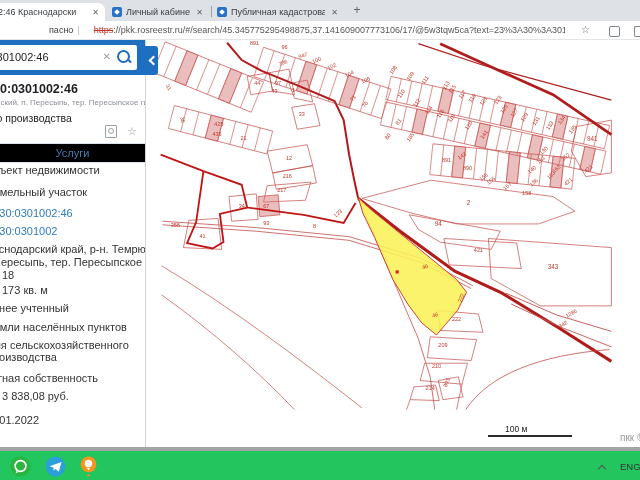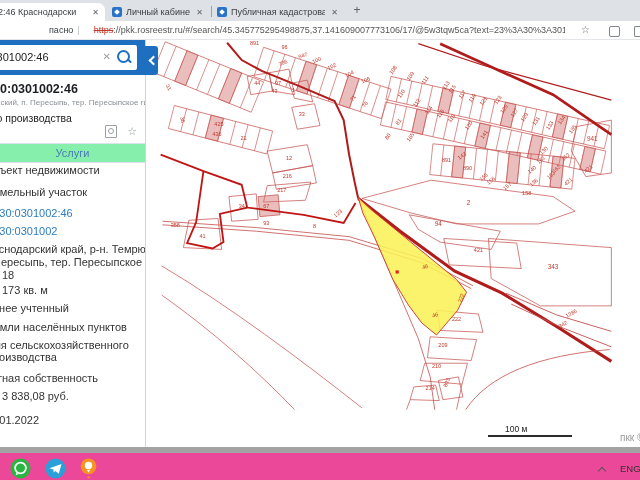--- a/index.html
+++ b/index.html
@@ -40,41 +40,41 @@
   .mag::after{content:"";position:absolute;left:8px;top:8px;width:5px;height:2px;background:#1e6fc0;
               transform:rotate(45deg);border-radius:1px;}
   #sb-title{position:absolute;top:42px;font-weight:bold;font-size:12.5px;color:#1c1e21;white-space:nowrap;}
   #sb-sub{position:absolute;top:58px;font-size:8px;color:#8a8f96;white-space:nowrap;}
   #sb-sub2{position:absolute;top:72px;font-size:10.5px;color:#222;white-space:nowrap;}
   #sb-icons{position:absolute;top:84px;right:8px;height:14px;display:flex;gap:10px;align-items:center;}
   .docsearch{width:10px;height:11px;border:1px solid #9aa0a6;border-radius:1px;position:relative;}
   .docsearch::after{content:"";position:absolute;left:2px;top:2px;width:4px;height:4px;
                     border:1px solid #9aa0a6;border-radius:50%;}
   .star{font-size:11px;color:#9aa0a6;line-height:11px;}
-  #sb-services{position:absolute;left:0;top:103px;width:145px;height:20px;background:#86efac;
+  #sb-services{position:absolute;left:0;top:103px;width:145px;height:20px;background:#000000;
                border-top:1px solid #dde3ec;border-bottom:1px solid #dde3ec;box-sizing:border-box;
                font-size:11px;color:#4a7ab5;text-align:center;line-height:19px;}
   .sbrow{position:absolute;font-size:11px;color:#333;white-space:nowrap;line-height:12px;width:300px;}
   .sbrow.link{color:#2d7dbd;}
 
   
   #collapse{position:absolute;left:145px;top:46px;width:13px;height:29px;background:#1e6fc0;
             border-radius:0 3px 3px 0;z-index:6;}
   #collapse::after{content:"";position:absolute;left:5px;top:11px;width:5px;height:5px;
             border-left:2px solid #fff;border-bottom:2px solid #fff;transform:rotate(45deg);}
 
   
   #map{position:absolute;left:0;top:40px;width:640px;bottom:33px;background:#fff;}
   #scalebar{position:absolute;left:488px;top:395px;width:84px;border-bottom:2px solid #2b2b2b;height:0;}
   #scalelabel{position:absolute;left:505px;top:384px;font-size:8.5px;font-weight:normal;color:#222;}
   #watermark{position:absolute;left:620px;top:392px;font-size:10px;color:#9a9a9a;white-space:nowrap;}
 
   
-  #taskbar{position:absolute;left:0;bottom:0;width:640px;height:33px;background:#ec4899;
-           border-top:6px solid #a3a3a3;box-sizing:border-box;}
+  #taskbar{position:absolute;left:0;bottom:0;width:640px;height:33px;background:#22c55e;
+           border-top:4px solid #a3a3a3;box-sizing:border-box;}
   .tb-ic{position:absolute;top:5px;width:21px;height:21px;}
   #tray-chevron{position:absolute;left:599px;top:13px;width:7px;height:7px;}
   #tray-chevron::after{content:"";position:absolute;left:0;top:2px;width:5px;height:5px;
       border-left:1.6px solid #555;border-top:1.6px solid #555;transform:rotate(45deg);}
   #lang{position:absolute;left:620px;top:10px;font-size:9.5px;color:#333;}
 </style>
 </head>
 <body>
 
 <div id="stage">

